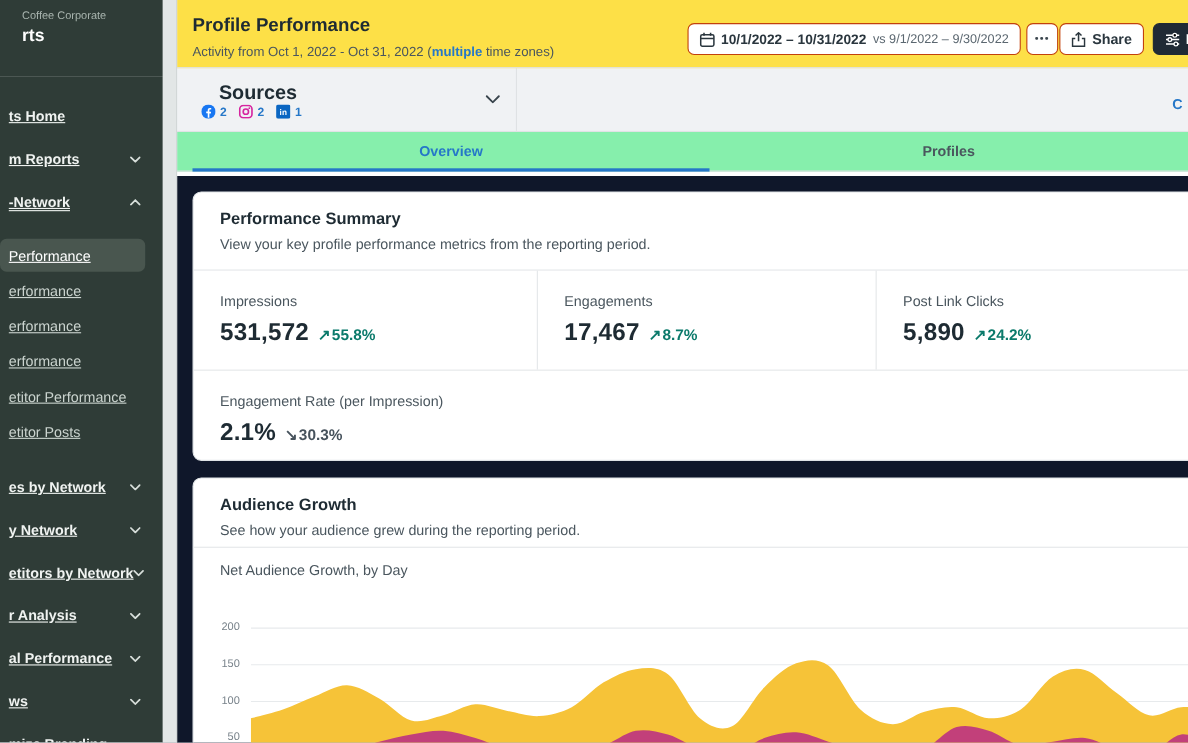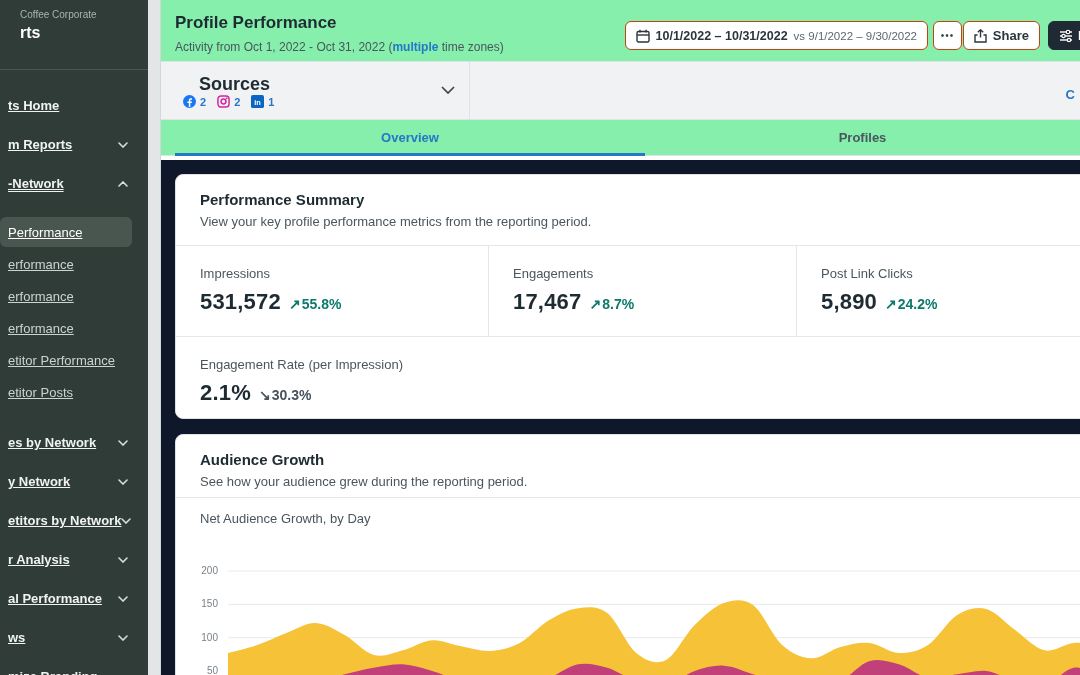--- a/index.html
+++ b/index.html
@@ -25,21 +25,21 @@
   .chev { display:flex; color:#D7DEDA; }
   .chev.up svg { transform:rotate(180deg); }
 
   .scroll-strip { position:absolute; left:148px; top:0; width:13px; height:675px;
                   background:#E2E6E6; border-right:1px solid #D2D7D7; z-index:3; }
 
   
   .main { position:absolute; left:161px; top:0; width:919px; height:675px; }
 
   .page-header { position:absolute; left:0; top:0; width:100%; height:62px;
-                 background:#86efac; border-bottom:1px solid #E0E3E5; z-index:2; }
+                 background:#fde047; border-bottom:1px solid #E0E3E5; z-index:2; }
   .page-title { position:absolute; left:14px; top:13px; font-size:17px; font-weight:bold; }
   .page-subtitle { position:absolute; left:14px; top:40px; font-size:12px; color:#4A565E; }
   .link { color:#2577C8; font-weight:bold; cursor:pointer; }
 
   .btn { display:flex; align-items:center; gap:6px; background:#fff;
          border:1px solid #c2410c; border-radius:6px; font-size:13px;
          color:#2A363E; padding:0 10px; cursor:pointer; }
   .date-btn { position:absolute; right:152px; top:21px; height:29px; }
   .date-main { font-weight:bold; font-size:12.5px; white-space:nowrap; }
   .date-compare { font-size:11.5px; color:#5B6770; white-space:nowrap; }

